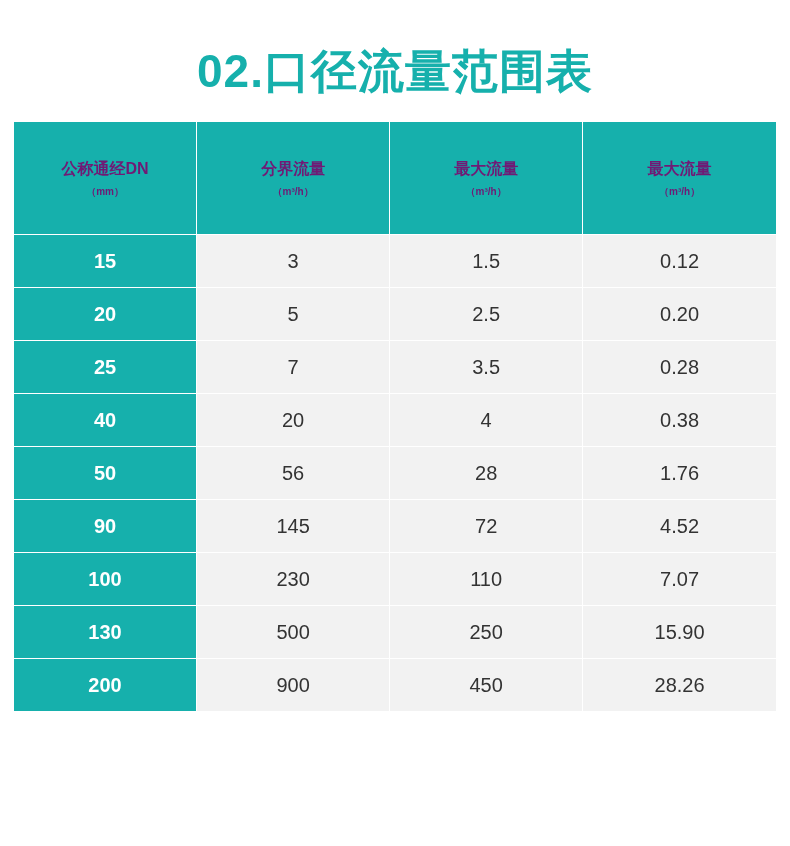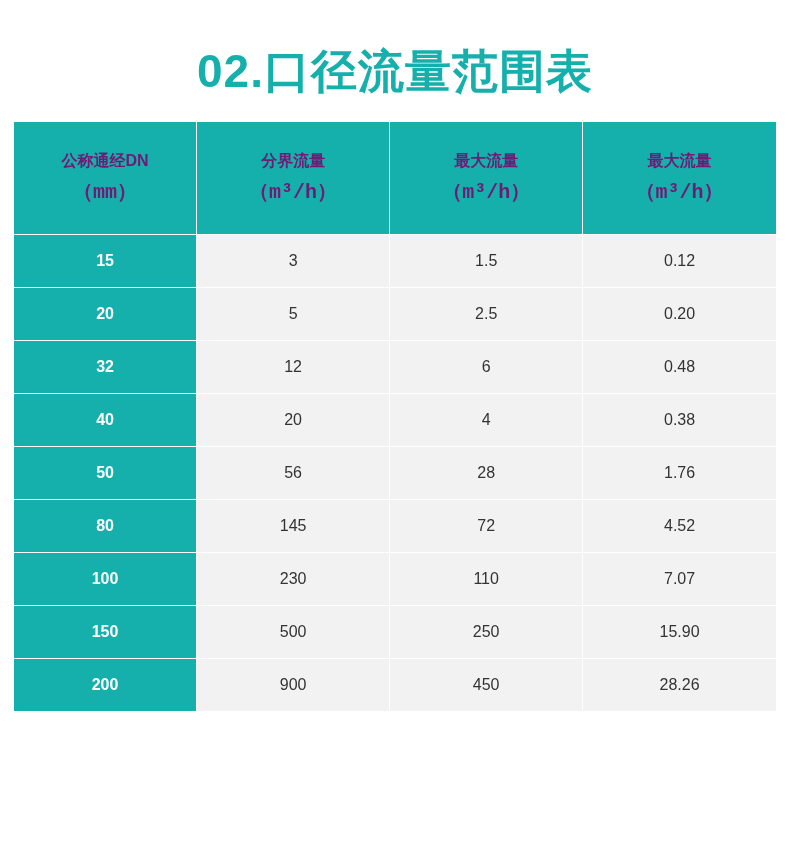--- a/index.html
+++ b/index.html
@@ -50,27 +50,26 @@
     background: #16b0ac;
     color: #701a75;
     font-size: 16px;
     font-weight: bold;
     height: 100px;
     padding: 6px 8px;
     line-height: 1.75;
   }
   thead th .unit {
     display: block;
-    font-size: 20px;
+    font-size: 10px;
     font-weight: bold;
-    font-family: Liberation Mono, monospace;
   }
   tbody td {
     height: 50px;
-    font-size: 16px;
+    font-size: 20px;
   }
   tbody td.dn {
     background: #16b0ac;
     color: #ffffff;
     font-weight: bold;
     border-color: #ffffff;
   }
   tbody td.val {
     background: #f2f2f2;
     color: #333333;
@@ -124,51 +123,51 @@
           <td class="val">1.5</td>
           <td class="val">0.12</td>
         </tr>
         <tr>
           <td class="dn">20</td>
           <td class="val">5</td>
           <td class="val">2.5</td>
           <td class="val">0.20</td>
         </tr>
         <tr>
-          <td class="dn">32</td>
-          <td class="val">12</td>
-          <td class="val">6</td>
-          <td class="val">0.48</td>
+          <td class="dn">25</td>
+          <td class="val">7</td>
+          <td class="val">3.5</td>
+          <td class="val">0.28</td>
         </tr>
         <tr>
           <td class="dn">40</td>
           <td class="val">20</td>
           <td class="val">4</td>
           <td class="val">0.38</td>
         </tr>
         <tr>
           <td class="dn">50</td>
           <td class="val">56</td>
           <td class="val">28</td>
           <td class="val">1.76</td>
         </tr>
         <tr>
-          <td class="dn">80</td>
+          <td class="dn">90</td>
           <td class="val">145</td>
           <td class="val">72</td>
           <td class="val">4.52</td>
         </tr>
         <tr>
           <td class="dn">100</td>
           <td class="val">230</td>
           <td class="val">110</td>
           <td class="val">7.07</td>
         </tr>
         <tr>
-          <td class="dn">150</td>
+          <td class="dn">130</td>
           <td class="val">500</td>
           <td class="val">250</td>
           <td class="val">15.90</td>
         </tr>
         <tr>
           <td class="dn">200</td>
           <td class="val">900</td>
           <td class="val">450</td>
           <td class="val">28.26</td>
         </tr>

